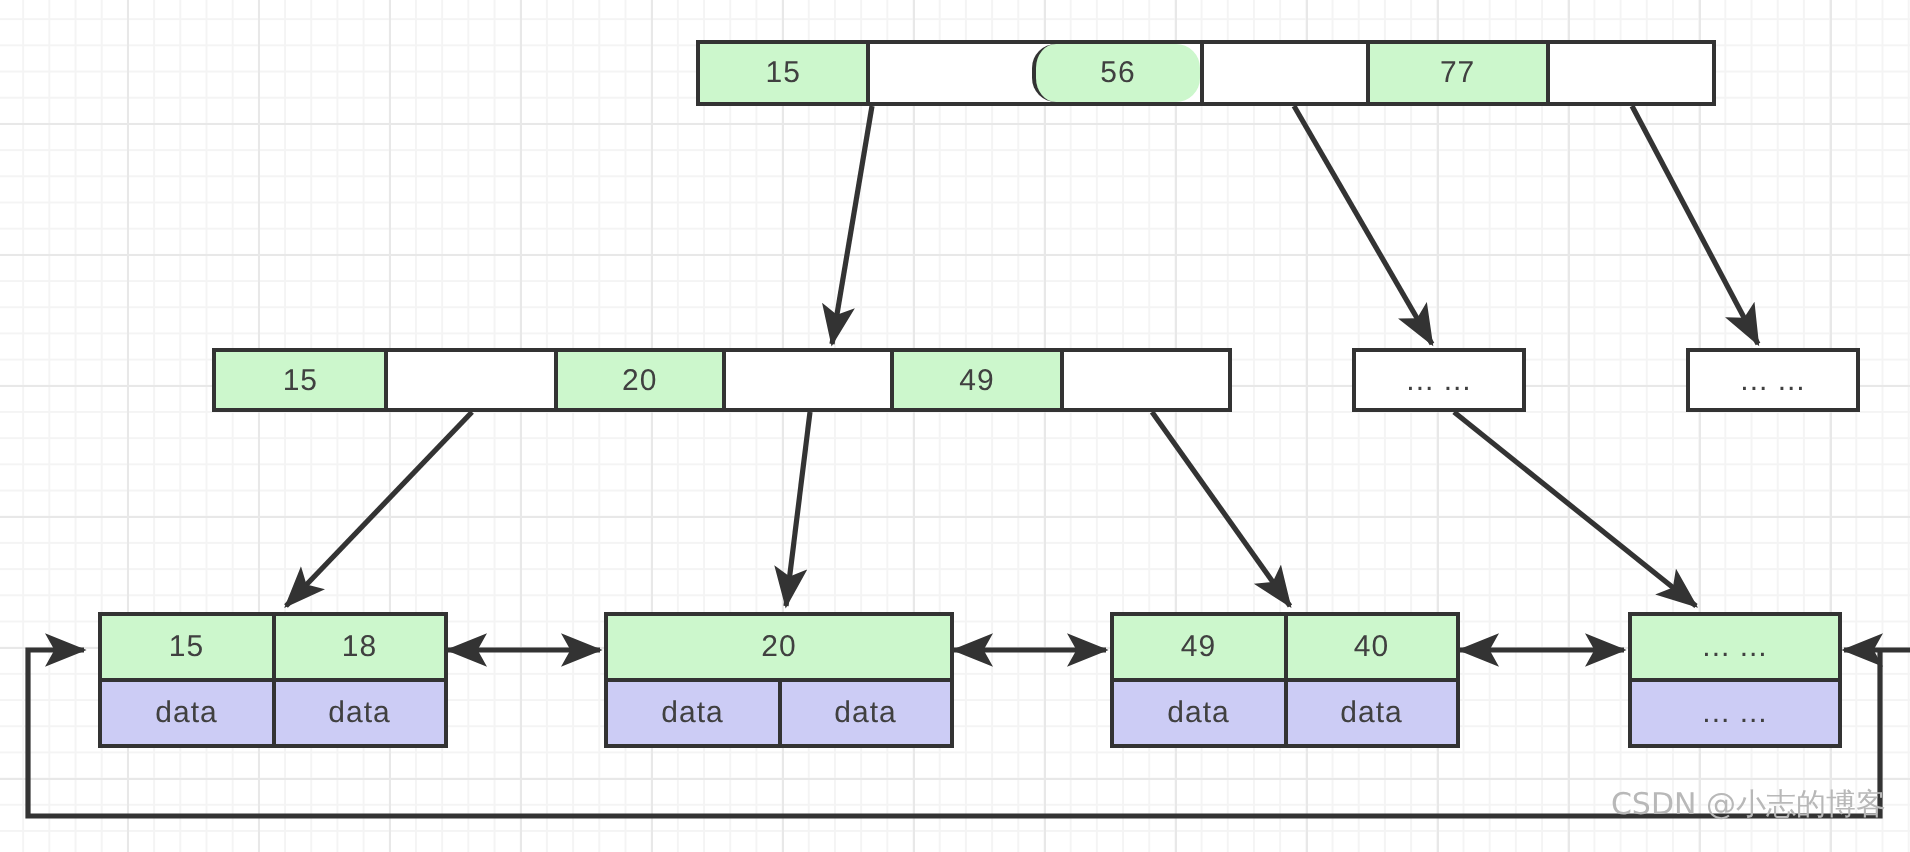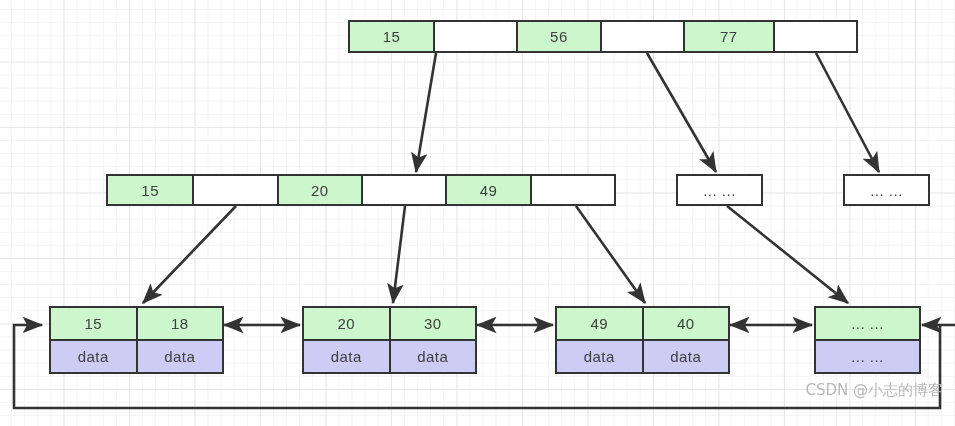--- a/index.html
+++ b/index.html
@@ -68,21 +68,21 @@
     position: absolute;
     left: 0;
     top: 0;
     width: 955px;
     height: 426px;
     pointer-events: none;
   }
   .watermark {
     position: absolute;
     right: 12px;
-    bottom: 26px;
+    bottom: 14px;
     font-size: 15px;
     color: #b8b8b8;
     font-family: "DejaVu Sans", sans-serif;
     white-space: nowrap;
   }
 </style>
 </head>
 <body>
 
 <div id="canvas">
@@ -115,21 +115,21 @@
     <line x1="477" y1="325" x2="553" y2="325" stroke="#333333" stroke-width="2.6" marker-end="url(#arrowhead)" marker-start="url(#arrowhead-start)"></line>
     <line x1="730" y1="325" x2="812" y2="325" stroke="#333333" stroke-width="2.6" marker-end="url(#arrowhead)" marker-start="url(#arrowhead-start)"></line>
 
     <polyline points="940,325 940,408 14,408 14,325 42,325" fill="none" stroke="#333333" stroke-width="2.6" marker-end="url(#arrowhead)"></polyline>
     <polyline points="960,325 922,325" fill="none" stroke="#333333" stroke-width="2.6" marker-end="url(#arrowhead)"></polyline>
   </svg>
 
   <div class="node" style="left:348px; top:20px; width:510px; height:33px;">
     <div class="cell green" style="width:85px;">15</div>
     <div class="cell white" style="width:85px;"></div>
-    <div class="cell green" style="width:85px;">56</div>
+    <div class="cell green" style="width:85px;border-radius:12px;">56</div>
     <div class="cell white" style="width:85px;"></div>
     <div class="cell green" style="width:92px;">77</div>
     <div class="cell white" style="width:85px;"></div>
   </div>
 
   <div class="node" style="left:106px; top:174px; width:510px; height:32px;">
     <div class="cell green" style="width:85px;">15</div>
     <div class="cell white" style="width:85px;"></div>
     <div class="cell green" style="width:85px;">20</div>
     <div class="cell white" style="width:85px;"></div>
@@ -152,21 +152,20 @@
     </div>
     <div class="leaf-row">
       <div class="cell purple">data</div>
       <div class="cell purple">data</div>
     </div>
   </div>
 
   <div class="leaf" style="left:302px; top:306px; width:175px; height:68px;">
     <div class="leaf-row">
       <div class="cell green">20</div>
-      <div class="cell green">30</div>
     </div>
     <div class="leaf-row">
       <div class="cell purple">data</div>
       <div class="cell purple">data</div>
     </div>
   </div>
 
   <div class="leaf" style="left:555px; top:306px; width:175px; height:68px;">
     <div class="leaf-row">
       <div class="cell green">49</div>

